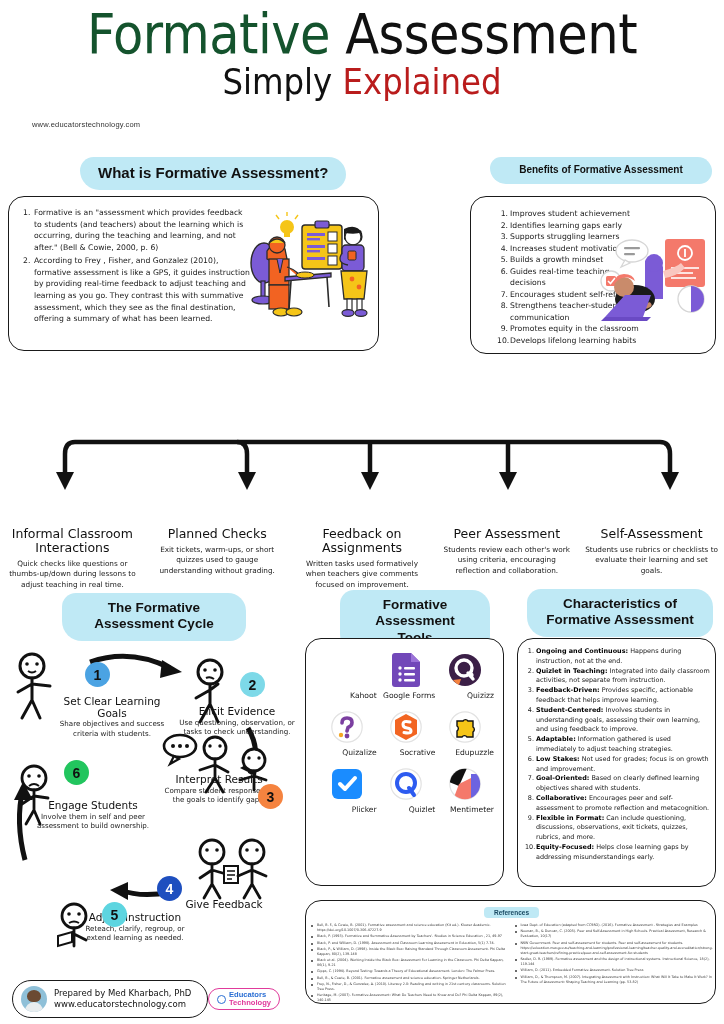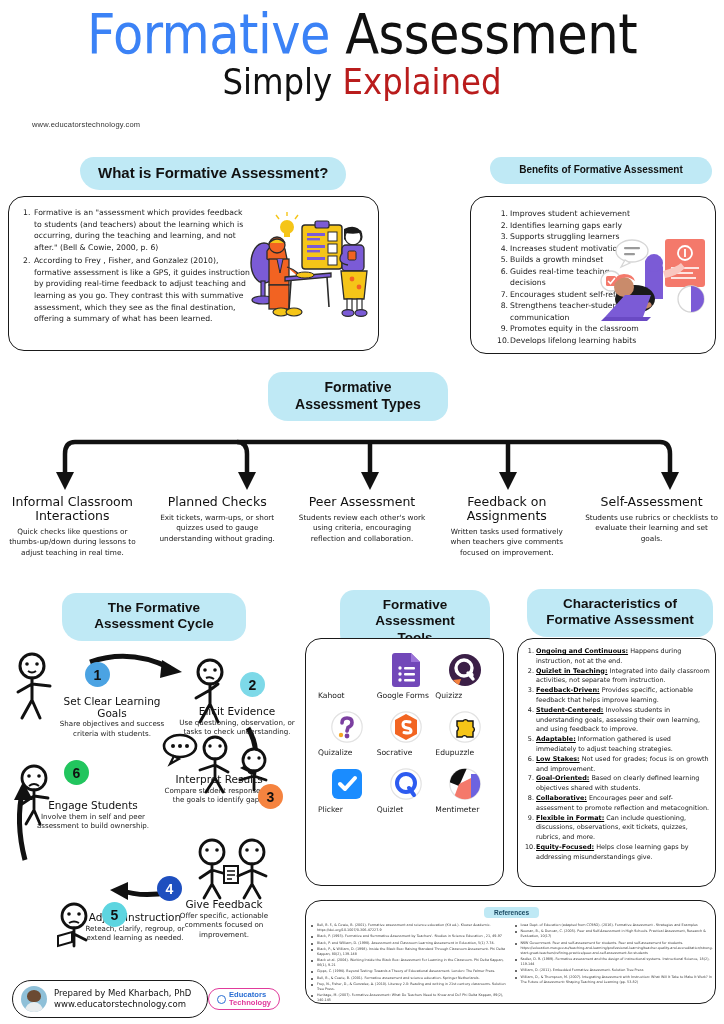--- a/index.html
+++ b/index.html
@@ -13,21 +13,21 @@
   }
   .page { position: relative; width: 724px; height: 1024px; }
 
   
   .title-wrap { text-align: center; padding-top: 6px; }
   .main-title {
     font-size: 55px; font-weight: 400; letter-spacing: -0.5px;
     font-family: "DejaVu Sans Condensed", "Liberation Sans", sans-serif;
     line-height: 1.02;
   }
-  .main-title .red { color: #3b82f6; text-align: center; }
+  .main-title .red { color: #14532d; text-align: center; }
   .main-title .blk { color: #111; }
   .sub-title {
     font-size: 36px; margin-top: 2px; line-height: 1;
     font-family: "DejaVu Sans Condensed", "Liberation Sans", sans-serif;
   }
   .sub-title .blk { color: #111; }
   .sub-title .red { color: #b91c1c; }
   .site-url {
     position: absolute; left: 32px; top: 120px;
     font-size: 7.5px; color: #333; letter-spacing: .2px;
@@ -71,21 +71,21 @@
     position: absolute; left: 26px; top: 11px; width: 150px;
     font-size: 7.7px; line-height: 1.5; color: #1a1a1a;
     font-family: "DejaVu Sans", sans-serif; list-style: none;
   }
   #benefits-list li { position: relative; padding-left: 13px; }
   #benefits-list li .num { position: absolute; left: 0; top: 0; text-align: right; width: 11px; }
 
   
   #types-banner { position: absolute; left: 268px; top: 372px; width: 180px; font-size: 14px; }
   #types-row { position: absolute; left: 0; top: 495px; width: 724px; display: flex; }
-  .type-col { flex: 1; text-align: center; padding: 0 6px; }
+  .type-col { flex: 1; text-align: center; padding: 0 6px; margin-top: 32px; }
   .type-title {
     font-size: 12.5px; font-family: "DejaVu Sans", sans-serif;
     line-height: 1.12; color: #111; margin-bottom: 4px;
   }
   .type-desc {
     font-size: 7.3px; line-height: 1.42; color: #1a1a1a;
     font-family: "DejaVu Sans", sans-serif;
   }
 
   
@@ -106,38 +106,38 @@
     font-family: "DejaVu Sans", sans-serif;
   }
 
   
   #tools-banner { position: absolute; left: 340px; top: 590px; width: 150px; font-size: 13.5px; }
   #tools-card { position: absolute; left: 305px; top: 638px; width: 199px; height: 248px; }
   #tools-grid {
     position: absolute; left: 12px; top: 14px; width: 176px;
     display: grid; grid-template-columns: repeat(3, 1fr); row-gap: 10px;
   }
-  .tool { text-align: left; }
+  .tool { text-align: right; }
   .tool-icon {
     width: 34px; height: 34px; margin: 0 auto 4px;
     display: flex; align-items: center; justify-content: center;
   }
   .tool-name { font-size: 7.6px; font-family: "DejaVu Sans", sans-serif; color: #1a1a1a; }
 
   
   #chars-banner { position: absolute; left: 527px; top: 589px; width: 186px; font-size: 13.5px; }
   #chars-card { position: absolute; left: 517px; top: 638px; width: 199px; height: 249px; }
   #chars-list {
     position: absolute; left: 7px; top: 8px; width: 186px;
     font-size: 6.45px; line-height: 1.52; color: #1a1a1a;
     font-family: "DejaVu Sans", sans-serif; list-style: none;
   }
   #chars-list li { position: relative; padding-left: 11px; }
   #chars-list li .num { position: absolute; left: 0; top: 0; width: 9px; text-align: right; }
-  #chars-list li b { font-weight: bold; color: #000; text-decoration: underline; }
+  #chars-list li b { font-weight: bold; color: #000; }
 
   
   #refs-card { position: absolute; left: 305px; top: 900px; width: 411px; height: 104px; }
   #refs-banner {
     position: absolute; left: 178px; top: 6px;
     background: #BFE9F5; border-radius: 4px;
     font-size: 6.5px; font-weight: bold; color: #1a4a63;
     padding: 2px 10px;
   }
   .refs-cols {
@@ -333,21 +333,20 @@
         <path d="M15 47 q10-12 21 -3 q-2 -7 -11 -7 q-9 0 -10 10z" fill="#F4796B"></path>
         <path d="M34 66 q10 6 16 2" stroke="#C98B6B" stroke-width="5" fill="none" stroke-linecap="round"></path>
       </g>
       <g>
         <path d="M6 80 L26 58 L52 58 L44 80 z" fill="#7B5BD6"></path>
         <path d="M2 84 L48 84 L52 80 L6 80 z" fill="#6A4AC4"></path>
       </g>
     </svg>
   </div>
 
-  <div class="banner" id="types-banner">Formative Assessment Types</div>
 
   <svg style="position:absolute;left:0;top:424px;" width="724" height="72" viewBox="0 0 724 72">
     <path d="M75 18 L660 18" stroke="#111" stroke-width="4.5" fill="none"></path>
     <path d="M75 18 q-10 0 -10 12 L65 50" stroke="#111" stroke-width="4.5" fill="none"></path>
     <path d="M237 18 q10 0 10 12 L247 50" stroke="#111" stroke-width="4.5" fill="none"></path>
     <path d="M660 18 q10 0 10 12 L670 50" stroke="#111" stroke-width="4.5" fill="none"></path>
     <path d="M370 18 L370 50" stroke="#111" stroke-width="4.5" fill="none"></path>
     <path d="M508 18 L508 50" stroke="#111" stroke-width="4.5" fill="none"></path>
     <g fill="#111">
       <path d="M56 48 L74 48 L65 66 z"></path>
@@ -361,26 +360,26 @@
   <div id="types-row">
     <div class="type-col">
       <div class="type-title">Informal Classroom Interactions</div>
       <div class="type-desc">Quick checks like questions or thumbs-up/down during lessons to adjust teaching in real time.</div>
     </div>
     <div class="type-col">
       <div class="type-title">Planned Checks</div>
       <div class="type-desc">Exit tickets, warm-ups, or short quizzes used to gauge understanding without grading.</div>
     </div>
     <div class="type-col">
+      <div class="type-title">Feedback on Assignments</div>
+      <div class="type-desc">Written tasks used formatively when teachers give comments focused on improvement.</div>
+    </div>
+    <div class="type-col">
       <div class="type-title">Peer Assessment</div>
       <div class="type-desc">Students review each other's work using criteria, encouraging reflection and collaboration.</div>
-    </div>
-    <div class="type-col">
-      <div class="type-title">Feedback on Assignments</div>
-      <div class="type-desc">Written tasks used formatively when teachers give comments focused on improvement.</div>
     </div>
     <div class="type-col">
       <div class="type-title">Self-Assessment</div>
       <div class="type-desc">Students use rubrics or checklists to evaluate their learning and set goals.</div>
     </div>
   </div>
 
   <div class="banner" id="cycle-banner">The Formative Assessment Cycle</div>
   <div id="cycle-area">
 
@@ -438,21 +437,20 @@
       <path d="M55 27 L55 46 M55 33 L40 38 M55 33 L68 40 M55 46 L46 60 M55 46 L63 60" stroke="#111" stroke-width="2.8" fill="none" stroke-linecap="round"></path>
       <circle cx="94" cy="28" r="11" fill="#fff" stroke="#111" stroke-width="2.8"></circle>
       <circle cx="89" cy="26" r="1.7" fill="#111"></circle>
         <circle cx="99" cy="26" r="1.7" fill="#111"></circle>
       <path d="M94 39 L94 58 M94 44 L80 48 M94 44 L106 48" stroke="#111" stroke-width="2.8" fill="none" stroke-linecap="round"></path>
     </svg>
 
     <div class="cycle-step" style="left:165px;top:246px;width:118px;">
       <div class="cycle-badge" style="background:#1E4FBF;color:#fff;position:absolute;left:-8px;top:-10px;">4</div>
       <div class="cycle-title" style="margin-top:13px;">Give Feedback</div>
-      <div class="cycle-desc">Offer specific, actionable comments focused on improvement.</div>
     </div>
     <svg style="position:absolute;left:186px;top:198px;" width="100" height="62" viewBox="0 0 100 62">
       <circle cx="26" cy="14" r="12" fill="#fff" stroke="#111" stroke-width="2.8"></circle>
       <circle cx="21" cy="12" r="1.8" fill="#111"></circle>
         <circle cx="31" cy="12" r="1.8" fill="#111"></circle>
       <path d="M26 26 L26 46 M26 32 L14 40 M26 32 L40 36 M26 46 L18 60 M26 46 L34 60" stroke="#111" stroke-width="2.8" fill="none" stroke-linecap="round"></path>
       <rect x="38" y="28" width="14" height="17" fill="#fff" stroke="#111" stroke-width="2"></rect>
       <path d="M41 33 h8 M41 37 h8 M41 41 h5" stroke="#111" stroke-width="1.4"></path>
       <circle cx="66" cy="14" r="12" fill="#fff" stroke="#111" stroke-width="2.8"></circle>
       <circle cx="61" cy="12" r="1.8" fill="#111"></circle>
@@ -609,21 +607,21 @@
     <ul id="chars-list">
       <li><span class="num">1.</span><b>Ongoing and Continuous:</b><span> Happens during instruction, not at the end.</span></li>
       <li><span class="num">2.</span><b>Quizlet in Teaching:</b><span> Integrated into daily classroom activities, not separate from instruction.</span></li>
       <li><span class="num">3.</span><b>Feedback-Driven:</b><span> Provides specific, actionable feedback that helps improve learning.</span></li>
       <li><span class="num">4.</span><b>Student-Centered:</b><span> Involves students in understanding goals, assessing their own learning, and using feedback to improve.</span></li>
       <li><span class="num">5.</span><b>Adaptable:</b><span> Information gathered is used immediately to adjust teaching strategies.</span></li>
       <li><span class="num">6.</span><b>Low Stakes:</b><span> Not used for grades; focus is on growth and improvement.</span></li>
       <li><span class="num">7.</span><b>Goal-Oriented:</b><span> Based on clearly defined learning objectives shared with students.</span></li>
       <li><span class="num">8.</span><b>Collaborative:</b><span> Encourages peer and self-assessment to promote reflection and metacognition.</span></li>
       <li><span class="num">9.</span><b>Flexible in Format:</b><span> Can include questioning, discussions, observations, exit tickets, quizzes, rubrics, and more.</span></li>
-      <li><span class="num">10.</span><b>Equity-Focused:</b><span> Helps close learning gaps by addressing misunderstandings give.</span></li>
+      <li><span class="num">10.</span><b>Equity-Focused:</b><span> Helps close learning gaps by addressing misunderstandings early.</span></li>
     </ul>
   </div>
 
   <div class="card" id="refs-card">
     <div id="refs-banner">References</div>
     <div class="refs-cols">
       <div class="refs-col">
         <ul>
           <li>Bell, B. F., &amp; Cowie, B. (2001). Formative assessment and science education (Kit ed.). Kluwer Academic. https://doi.org/10.1007/0-306-47227-9</li>
           <li>Black, P. (1993). Formative and Summative Assessment by Teachers'. Studies in Science Education , 21, 49-97</li>

